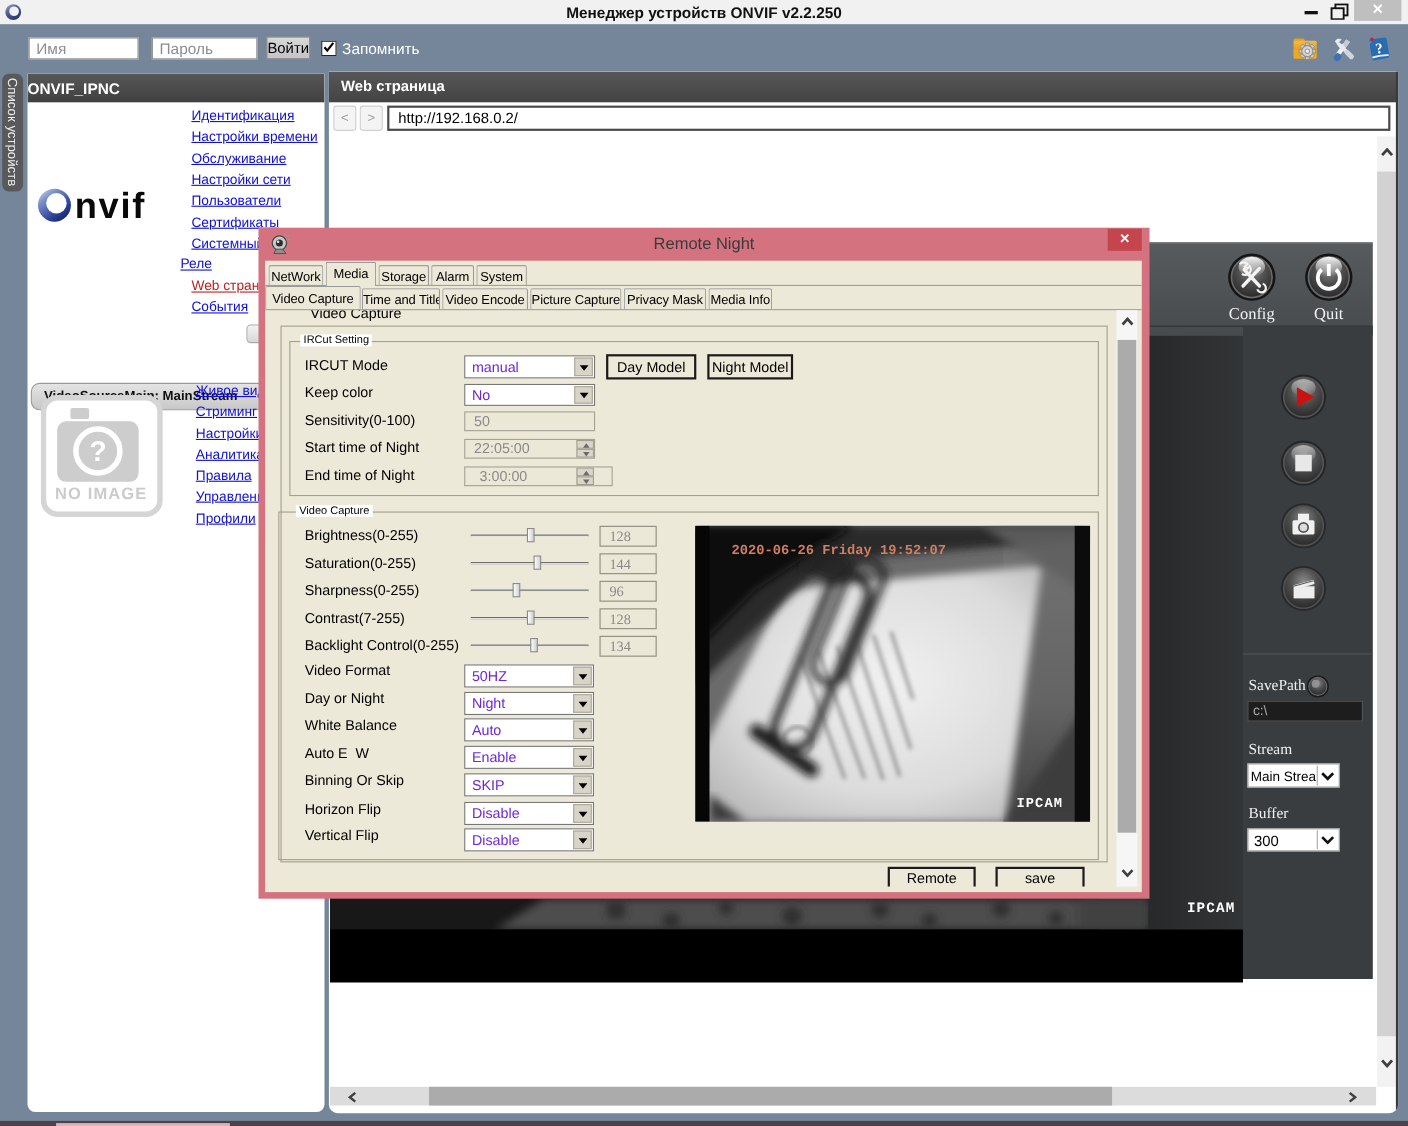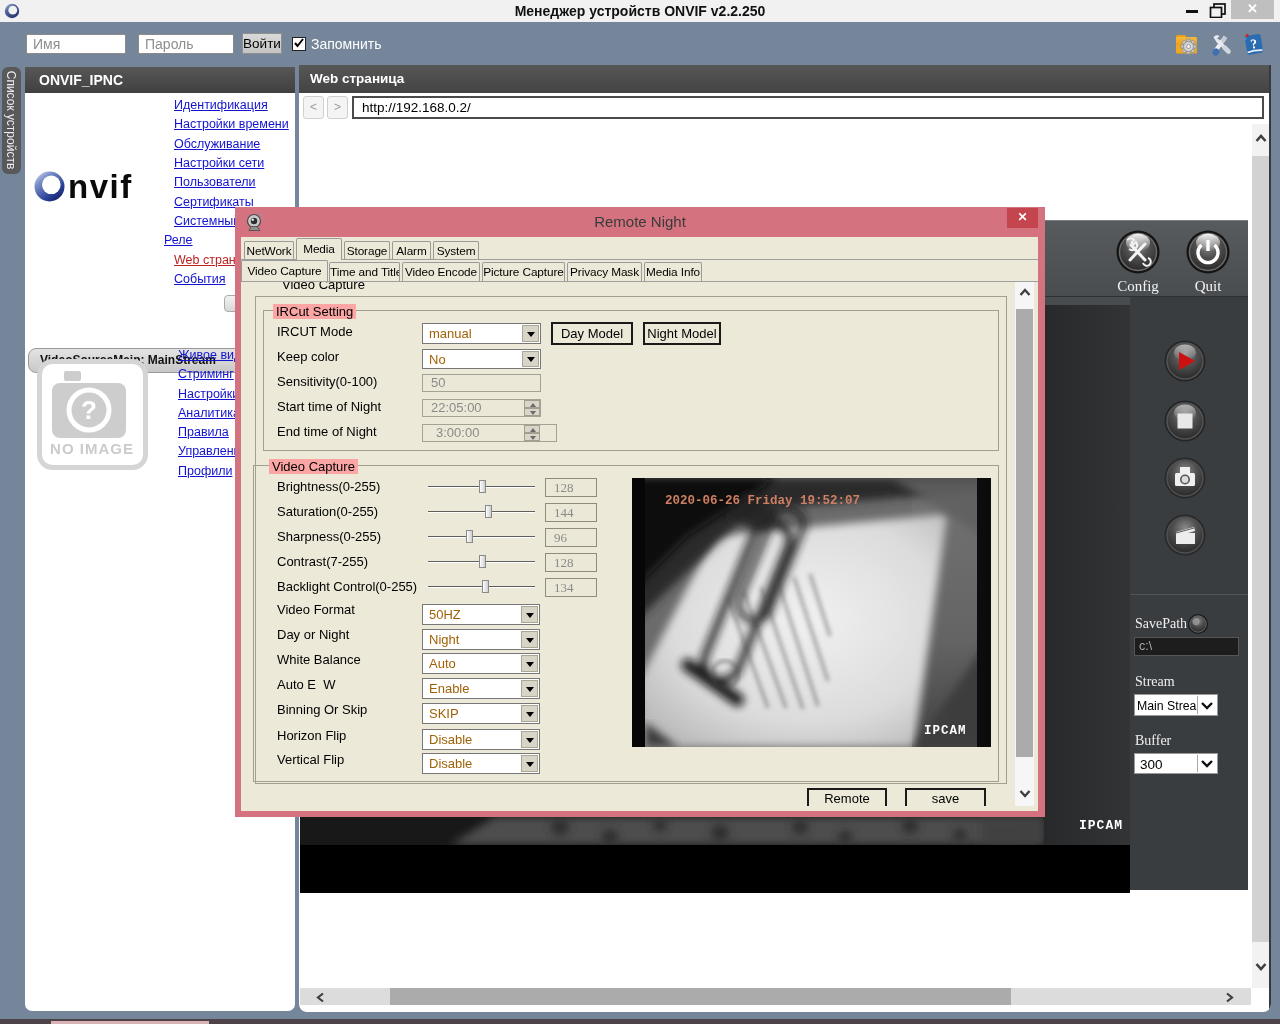--- a/index.html
+++ b/index.html
@@ -17,21 +17,21 @@
 #btn-login { left:242px; top:33px; width:40px; height:21px; background:linear-gradient(#d9d9d9,#c4c4c4); border:1px solid #8f8f8f; font-size:13.5px; color:#000; text-align:center; line-height:19px; }
 #chk { left:292px; top:37px; width:14px; height:14px; background:#fff; border:1.5px solid #222; }
 #chklabel { left:311px; top:36px; font-size:14px; color:#fff; }
 
 
 #sidetab { left:2px; top:67px; width:19px; height:107px; background:#59595b; border-radius:6px; color:#eee; }
 #sidetab span { position:absolute; left:-45px; top:46px; width:108px; transform:rotate(90deg); font-size:12px; text-align:center; white-space:nowrap; display:block; }
 
 
 #lpanel { left:25px; top:67px; width:270px; height:944px; background:#fff; border-radius:0 0 7px 7px; overflow:hidden; }
-#lphead { left:0; top:0; width:270px; height:26px; background:linear-gradient(#575757,#404040); color:#fff; font-weight:bold; font-size:14px; line-height:26px; padding-left:14px; }
+#lphead { left:0; top:0; width:270px; height:26px; background:linear-gradient(#575757,#404040); color:#fff; font-weight:bold; font-size:14px; line-height:26px; }
 .link { position:absolute; font-size:12.5px; color:#1212cf; text-decoration:underline; white-space:nowrap; }
 .linkr { color:#bb2222; }
 #nvtbar { left:0; top:226px; width:270px; height:21px; background:linear-gradient(#3c3c3c,#050505); color:#fff; font-weight:bold; font-size:14px; line-height:21px; padding-left:8px; }
 #nvtbtn { left:199px; top:228px; width:64px; height:17px; background:linear-gradient(#f2f2f2,#d8d8d8); border:1px solid #aaa; border-radius:4px; }
 #vsmbar { left:3px; top:254px; width:264px; height:25px; background:linear-gradient(#e4e4e4,#c8c8c8); border:1px solid #999; border-radius:8px; font-weight:bold; font-size:12px; color:#111; line-height:23px; padding-left:11px;margin-top:27px; }
 
 
 #wpanel { left:299px; top:65px; width:972px; height:947px; background:#fff; border-radius:0 0 8px 8px; overflow:hidden; }
 #wphead { left:0; top:0; width:972px; height:28px; background:linear-gradient(#575757,#434343); color:#fff; font-weight:bold; font-size:13.5px; line-height:28px; padding-left:11px; }
 .navbtn { position:absolute; top:31px; width:21px; height:23px; background:#f4f4f4; border:1px solid #cfcfcf; border-radius:3px; color:#9a9a9a; font-size:12px; text-align:center; line-height:21px; }
@@ -50,24 +50,24 @@
 #hsb { left:1px; top:923px; width:951px; height:17px; background:#dcdcdc; }
 #hsb .thumb { position:absolute; left:90px; top:0; width:621px; height:17px; background:#ababab; }
 
 
 #dlg { left:235px; top:207px; width:810px; height:610px; background:#d4737f; }
 #dlgtitle { left:0; top:0; width:810px; height:30px; color:#3a3a3a; font-size:15px; text-align:center; line-height:30px; }
 #dlgclose { left:772px; top:1px; width:31px; height:20px; background:#c4454d; color:#fff; font-size:12px; font-weight:bold; text-align:center; line-height:19px; }
 #dlgbody { left:6px; top:30px; width:797px; height:574px; background:#ece9d8; overflow:hidden; }
 .tab { position:absolute; background:#ece9d8; border:1px solid #9a9a9a; border-bottom:none; border-radius:2px 2px 0 0; font-size:11.8px; letter-spacing:-0.1px; color:#000; text-align:center; white-space:nowrap; overflow:hidden; }
 .gbox { position:absolute; border:1px solid #a39f8d; }
-.glabel { position:absolute; top:-7px; background:#fca5a5; font-size:13px; padding:0 3px; white-space:nowrap; }
+.glabel { position:absolute; top:-7px; background:#ffffff; font-size:10px; padding:0 3px; white-space:nowrap; }
 .dlabel { position:absolute; font-size:13px; color:#000; white-space:nowrap; }
 .combo { position:absolute; background:#fff; border:1px solid #777; }
-.combo .txt { position:absolute; left:6px; top:2px; font-size:13px; color:#a16207; }
+.combo .txt { position:absolute; left:6px; top:2px; font-size:13px; color:#6d28d9; }
 .combo .cbtn { position:absolute; right:1px; top:1px; bottom:1px; width:17px; background:#d8d4c8; border:1px solid #aca795; }
 .combo .arr { position:absolute; right:5px; top:8px; width:0; height:0; border-left:4px solid transparent; border-right:4px solid transparent; border-top:5px solid #000; }
 .dis { position:absolute; background:#ebe8d7; border:1px solid #a5a195; font-size:13px; color:#8a8a8a; }
 .btn { position:absolute; background:#ece9d8; border:2px solid #1a1a1a; font-size:13px; color:#000; text-align:center; }
 .sldtrack { position:absolute; height:2px; background:#5f5f5f; border-bottom:1px solid #fff; }
 .sldthumb { position:absolute; width:7px; height:13px; background:linear-gradient(90deg,#fdfdfd,#cfcfcf); border:1px solid #8a8a8a; }
 .vbox { position:absolute; width:52px; height:19px; background:#ebe8d7; border:1px solid #8f8b7d; font-size:13px; color:#8a8a8a;font-family:Liberation Serif, serif; }
 .spin { position:absolute; width:16px; height:16px; }
 .spin i { position:absolute; left:0; width:16px; height:8px; background:#d9d5c9; border:1px solid #a39e8e; }
 .spin i:first-child { top:0; }

